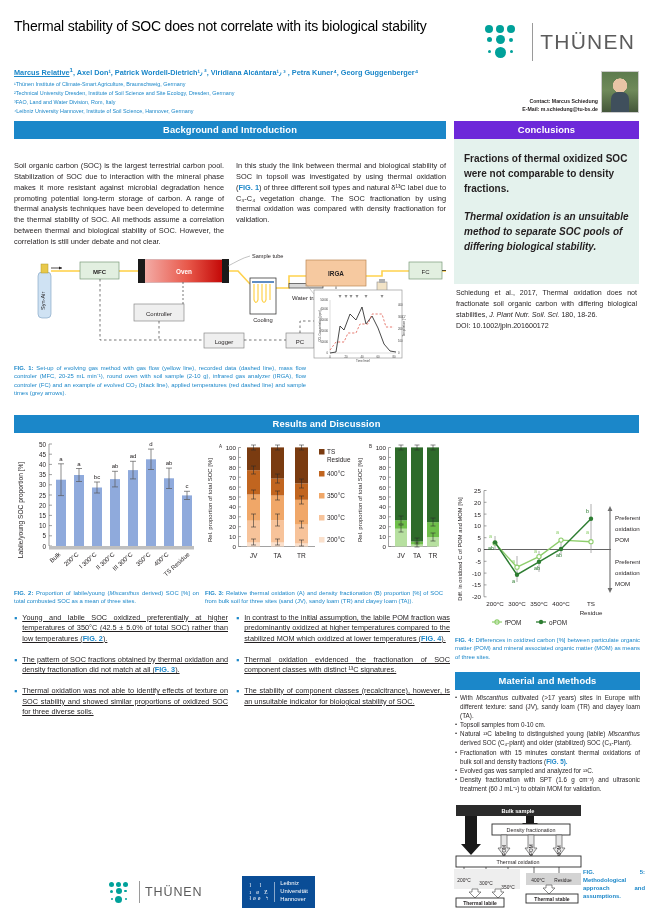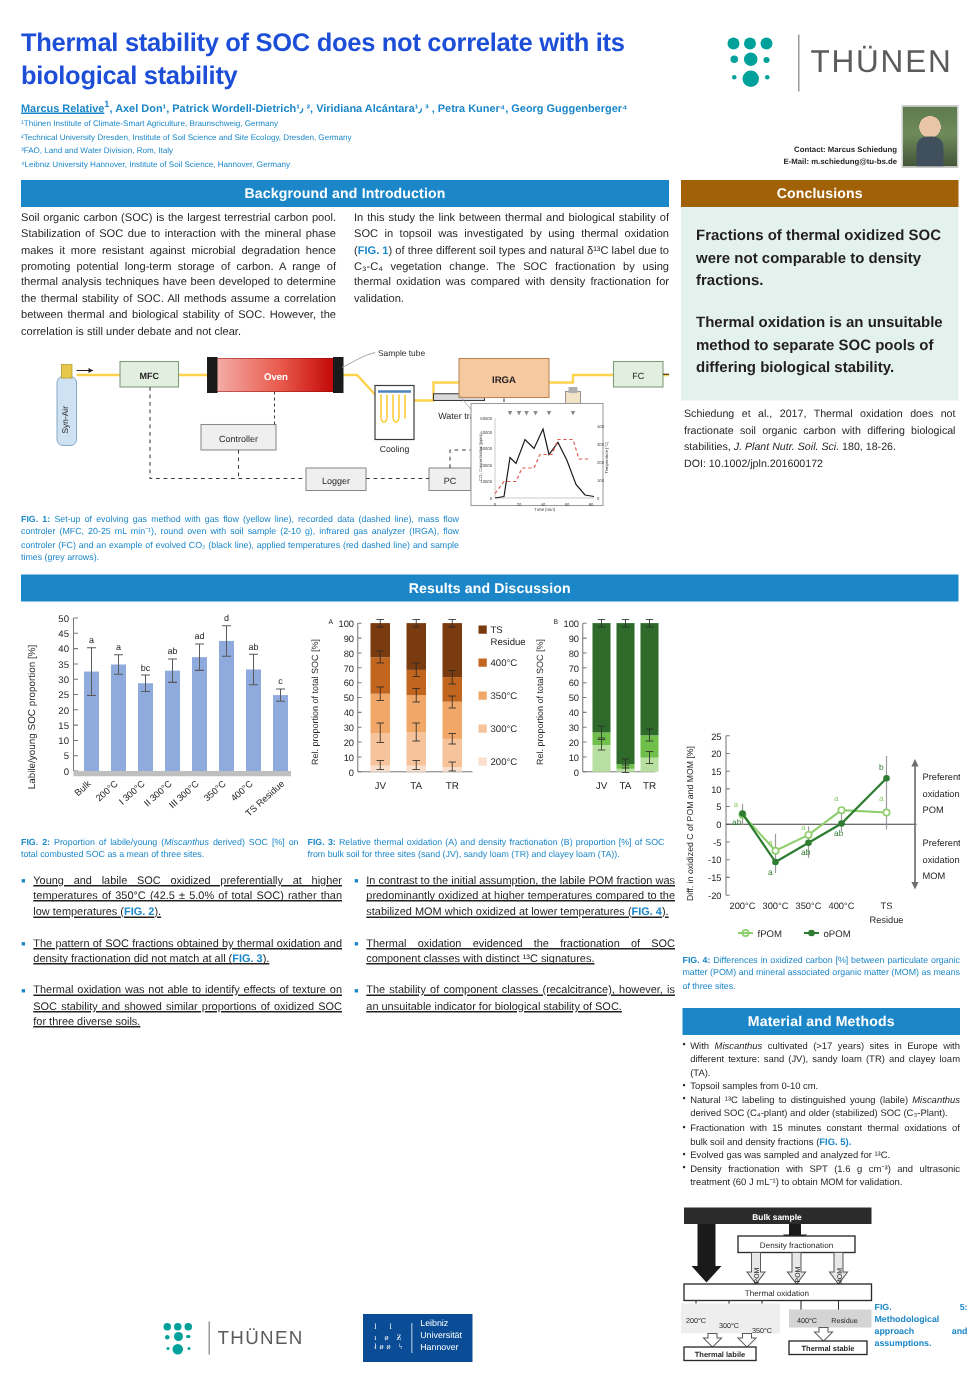--- a/index.html
+++ b/index.html
@@ -10,24 +10,24 @@
     color: #231f20;
     overflow: hidden;
     position: relative;
   }
   .poster { position: relative; width: 653px; height: 922px; padding: 0; }
 
   
   .header { display: flex; align-items: flex-start; padding: 18px 14px 0 14px; }
   .title {
     flex: 1;
-    font-size: 17px;
+    font-size: 14px;
     line-height: 1.28;
-    font-weight: bold;
-    color: #1d4ed8;
+    font-weight: normal;
+    color: #000000;
     letter-spacing: -0.2px;
   }
   .thunen-logo { display: flex; align-items: center; gap: 7px; margin-top: 4px; padding-right: 4px;}
   .dotgrid { width: 42px; height: 40px; position: relative; }
   .dotgrid span { position: absolute; border-radius: 50%; background: #00a19a; }
   .divider-v { width: 1px; height: 38px; background: #9a9a9a; }
   .thunen-word { font-size: 21px; letter-spacing: 1.2px; color: #5b5b5b; font-weight: 400; }
 
   
   .authors-wrap { display: flex; padding: 4px 14px 0 14px; }
@@ -56,47 +56,47 @@
   
   .body-grid { display: flex; gap: 8px; padding: 6px 14px 0 14px; }
   .col-main { width: 432px; }
   .col-side { width: 185px; }
 
   .bar-head {
     color: #ffffff; font-size: 9.4px; font-weight: bold;
     padding: 3px 7px 3.5px 7px; letter-spacing: 0.1px; text-align: center;
   }
   .bar-blue { background: #1b87c9; }
-  .bar-green { background: #a16207; }
+  .bar-green { background: #6d28d9; }
 
   .body-text {
     font-size: 7.4px; line-height: 1.47; text-align: justify;
     color: #231f20;
   }
-  .two-col { column-count: 2; column-gap: 12px; padding-top: 2px; }
+  .two-col { column-count: 2; column-gap: 12px; padding-top: 22px; }
   .hl { color: #1b87c9; font-weight: bold; }
 
   
   .fig1 { position: relative; height: 108px; margin-top: 6px; }
   .fig1 svg { position: absolute; left: 0; top: 0; }
   .figcap { font-size: 5.9px; line-height: 1.42; color: #1b87c9; font-weight: bold; text-align: justify; }
 
   
   .concl-body {
     background: #e4f2ed; padding: 12px 10px 14px 10px;
     font-size: 10px; line-height: 1.5; font-weight: bold;
   }
   .concl-body p { margin-bottom: 13px; }
-  .concl-body p:last-child { margin-bottom: 0; }
+  .concl-body p:last-child { margin-bottom: 16px; font-style: italic; }
 
   .pub-body { font-size: 7.1px; line-height: 1.55; text-align: justify; padding: 4px 2px 0 2px; }
   .pub-body i { font-style: italic; }
 
   
-  .results-wrap { padding: 0 14px; margin-top: 7px; }
+  .results-wrap { padding: 0 14px; margin-top: 18px; }
   .figs-row { display: flex; gap: 6px; margin-top: 5px; }
   .fig-block { }
   .fig2 { width: 185px; }
   .fig3 { width: 238px; }
 
   .bullets { display: flex; gap: 8px; padding: 0 14px; margin-top: 7px; }
   .bcol { width: 214px; }
   .bullet { display: flex; gap: 5px; margin-bottom: 10px; }
   .bdot { color: #1b87c9; font-size: 9px; line-height: 1; padding-top: 1px; }
   .btxt { font-size: 7.3px; line-height: 1.46; text-align: justify; flex: 1; text-decoration: underline; }

